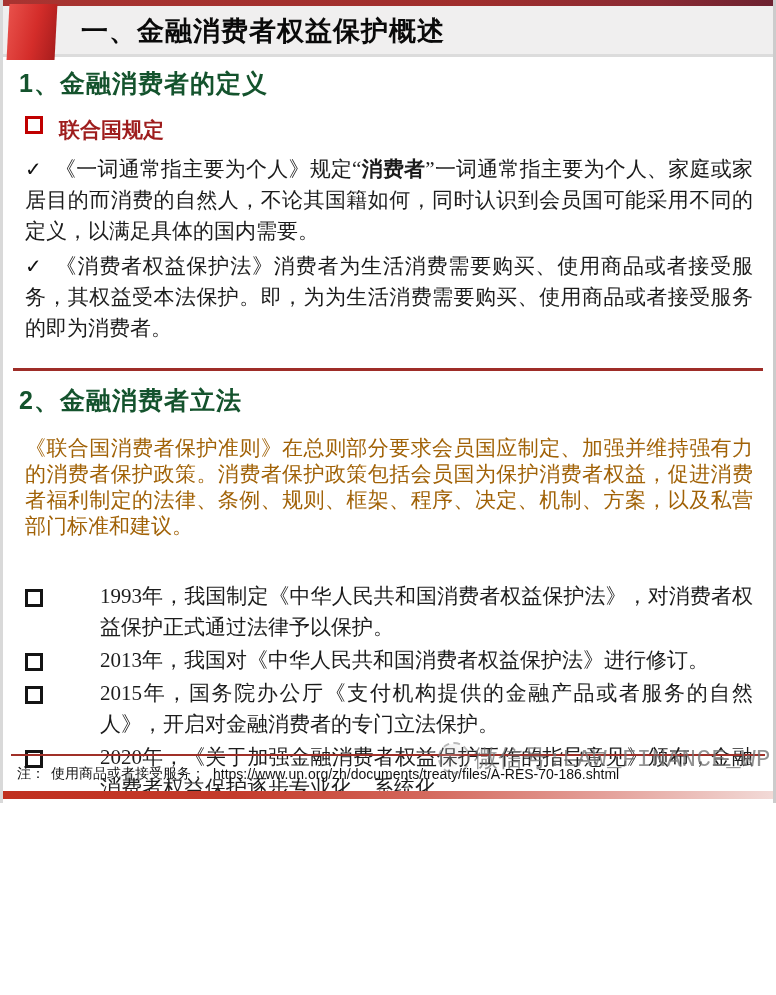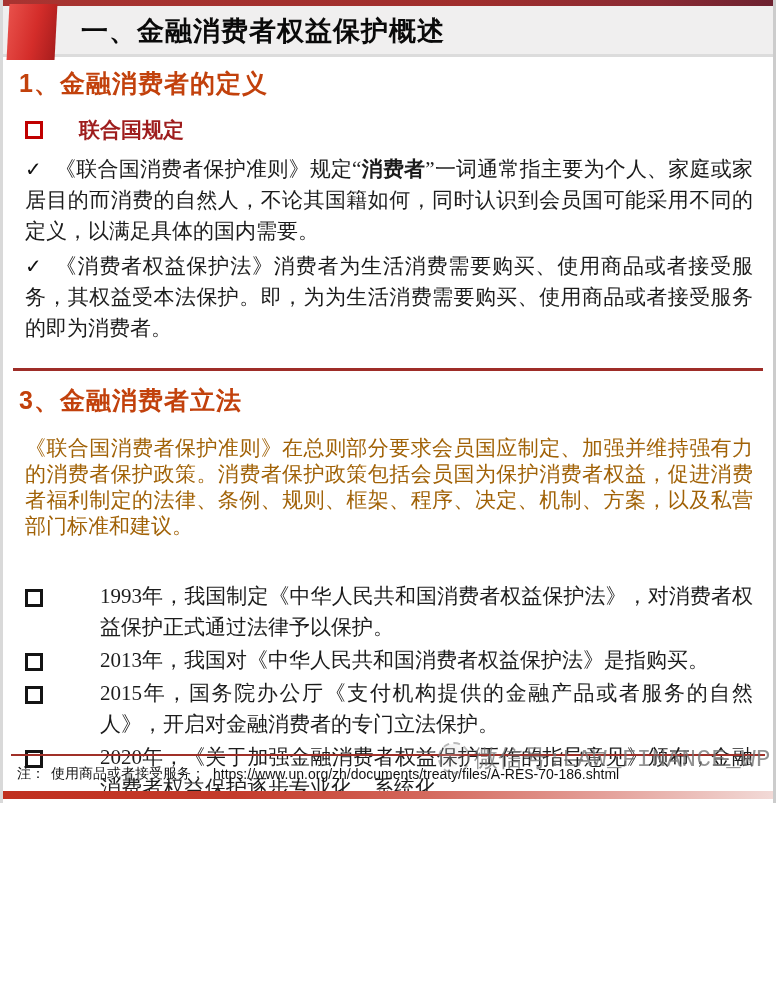--- a/index.html
+++ b/index.html
@@ -23,27 +23,27 @@
     transform:skewX(-3deg);
   }
   .header-title {
     margin:0 0 0 78px; line-height:50px; font-size:27px; font-weight:bold;
     color:#0a0a0a; letter-spacing:1px;
     font-family:"Liberation Sans","DejaVu Sans",sans-serif;
   }
   .content { padding:0 20px 0 22px; }
   .section-heading {
     margin:10px 0 0 -6px; font-size:25px; line-height:33px; font-weight:bold;
-    color:#c2410c; letter-spacing:1px;
+    color:#14532d; letter-spacing:1px;
     font-family:"Liberation Sans","DejaVu Sans",sans-serif;
   }
   .section-heading.second { margin-top:13px; }
   .group-label {
-    display:flex; align-items:center; margin-top:16px;
-    color:#9e1d1d; font-weight:bold; font-size:21px; line-height:28px;gap:20px;
+    display:flex; align-items:flex-start; margin-top:16px;
+    color:#9e1d1d; font-weight:bold; font-size:21px; line-height:28px;
   }
   .group-label.second { margin-top:18px; }
   .sq {
     display:inline-block; width:12px; height:12px; box-sizing:content-box;
     border:3px solid #c00000; background:transparent; flex:none;
   }
   .group-label .sq { margin-right:16px; }
   .sq.black { border-color:#141414; }
   .bullet {
     margin:10px 0 0 0; font-size:21px; line-height:31px;
@@ -108,40 +108,40 @@
 
   <main class="content">
 
     <h2 class="section-heading">1、金融消费者的定义</h2>
 
     <div class="group-label">
       <span class="sq"></span>
       <span>联合国规定</span>
     </div>
 
-    <p class="bullet"><span class="mark">✓</span><span>《联合国消费者保护准则》规定“</span><b>消费者</b><span>”一词通常指主要为个人、家庭或家居目的而消费的自然人，不论其国籍如何，同时认识到会员国可能采用不同的定义，以满足具体的国内需要。</span></p>
+    <p class="bullet"><span class="mark">✓</span><span>《一词通常指主要为个人》规定“</span><b>消费者</b><span>”一词通常指主要为个人、家庭或家居目的而消费的自然人，不论其国籍如何，同时认识到会员国可能采用不同的定义，以满足具体的国内需要。</span></p>
 
 
     <p class="bullet tight"><span class="mark">✓</span><span>《消费者权益保护法》消费者为生活消费需要购买、使用商品或者接受服务，其权益受本法保护。即，为为生活消费需要购买、使用商品或者接受服务的即为消费者。</span></p>
 
 
     <div class="divider"></div>
 
-    <h2 class="section-heading second">3、金融消费者立法</h2>
+    <h2 class="section-heading second">2、金融消费者立法</h2>
 
     <p class="lead-para">《联合国消费者保护准则》在总则部分要求会员国应制定、加强并维持强有力的消费者保护政策。消费者保护政策包括会员国为保护消费者权益，促进消费者福利制定的法律、条例、规则、框架、程序、决定、机制、方案，以及私营部门标准和建议。</p>
 
     <div class="timeline">
       <div class="t-item">
         <span class="sq black"></span>
         <span class="txt">1993年，我国制定《中华人民共和国消费者权益保护法》，对消费者权益保护正式通过法律予以保护。</span>
       </div>
       <div class="t-item">
         <span class="sq black"></span>
-        <span class="txt">2013年，我国对《中华人民共和国消费者权益保护法》是指购买。</span>
+        <span class="txt">2013年，我国对《中华人民共和国消费者权益保护法》进行修订。</span>
       </div>
       <div class="t-item">
         <span class="sq black"></span>
         <span class="txt">2015年，国务院办公厅《支付机构提供的金融产品或者服务的自然人》，开启对金融消费者的专门立法保护。</span>
       </div>
       <div class="t-item">
         <span class="sq black"></span>
         <span class="txt">2020年，《关于加强金融消费者权益保护工作的指导意见》颁布，金融消费者权益保护逐步专业化、系统化。</span>
       </div>
     </div>

